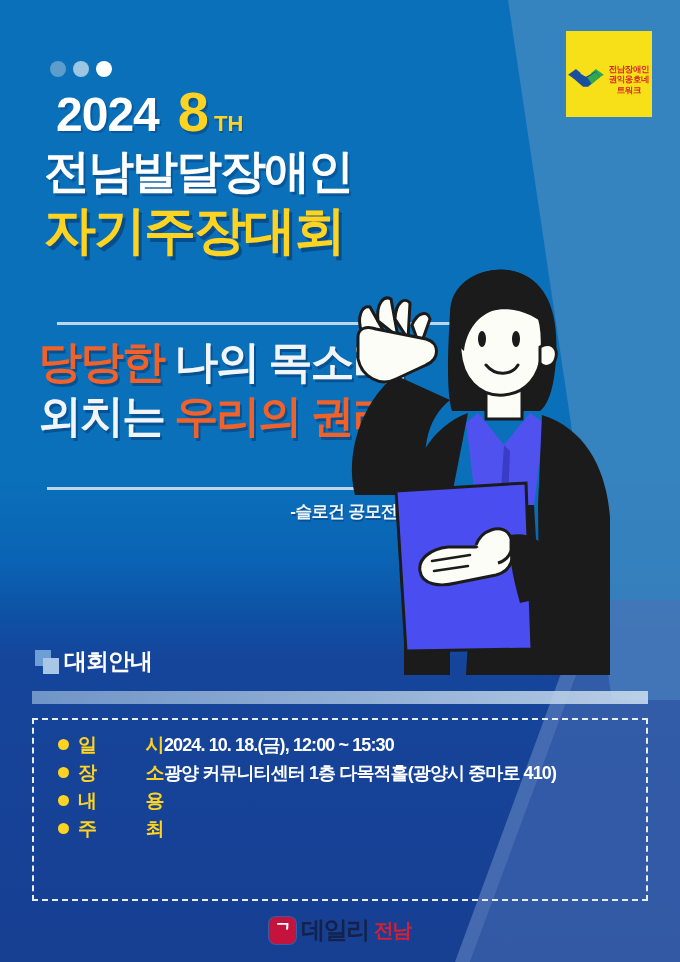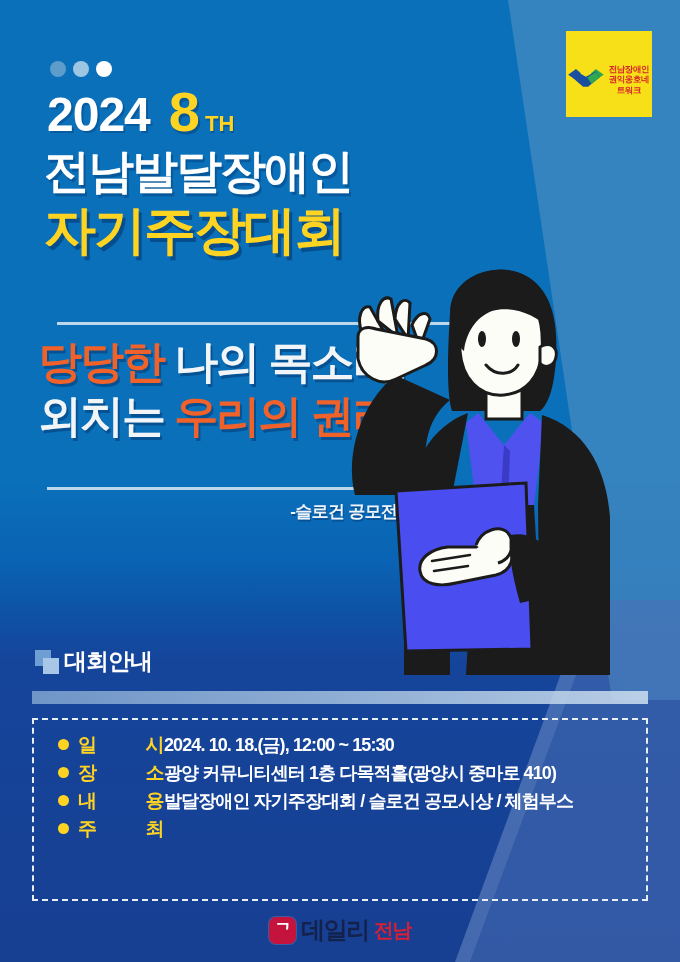--- a/index.html
+++ b/index.html
@@ -66,21 +66,21 @@
   }
 
   
   .dots{ position:absolute; left:50px; top:61px; display:flex; gap:7px; }
   .dots i{ width:16px;height:16px;border-radius:50%;display:block; }
   .dots i:nth-child(1){ background:#5e9ccb; }
   .dots i:nth-child(2){ background:#9cc6e2; }
   .dots i:nth-child(3){ background:#ffffff; }
 
   .year-row{
-    position:absolute; left:47px; top:84px;
+    position:absolute; left:56px; top:84px;
     display:flex; align-items:baseline;
   }
   .year{
     font-size:48px; font-weight:700; color:#fff;
     letter-spacing:-1px; line-height:1;
     text-shadow:2px 2px 0 rgba(0,40,90,.30);
   }
   .ord-num{
     font-size:56px; font-weight:800; color:#ffd322;
     margin-left:19px; line-height:1;
@@ -320,21 +320,20 @@
       </span>
       <span class="val">광양 커뮤니티센터 1층 다목적홀(광양시 중마로 410)</span>
     </div>
 
     <div class="info-row">
       <span class="bullet"></span>
       <span class="lbl">
         <span>내</span>
         <span>용</span>
       </span>
-      <span class="val">발달장애인 자기주장대회 / 슬로건 공모시상 / 체험부스</span>
     </div>
 
     <div class="info-row">
       <span class="bullet"></span>
       <span class="lbl">
         <span>주</span>
         <span>최</span>
       </span>
     </div>
 

